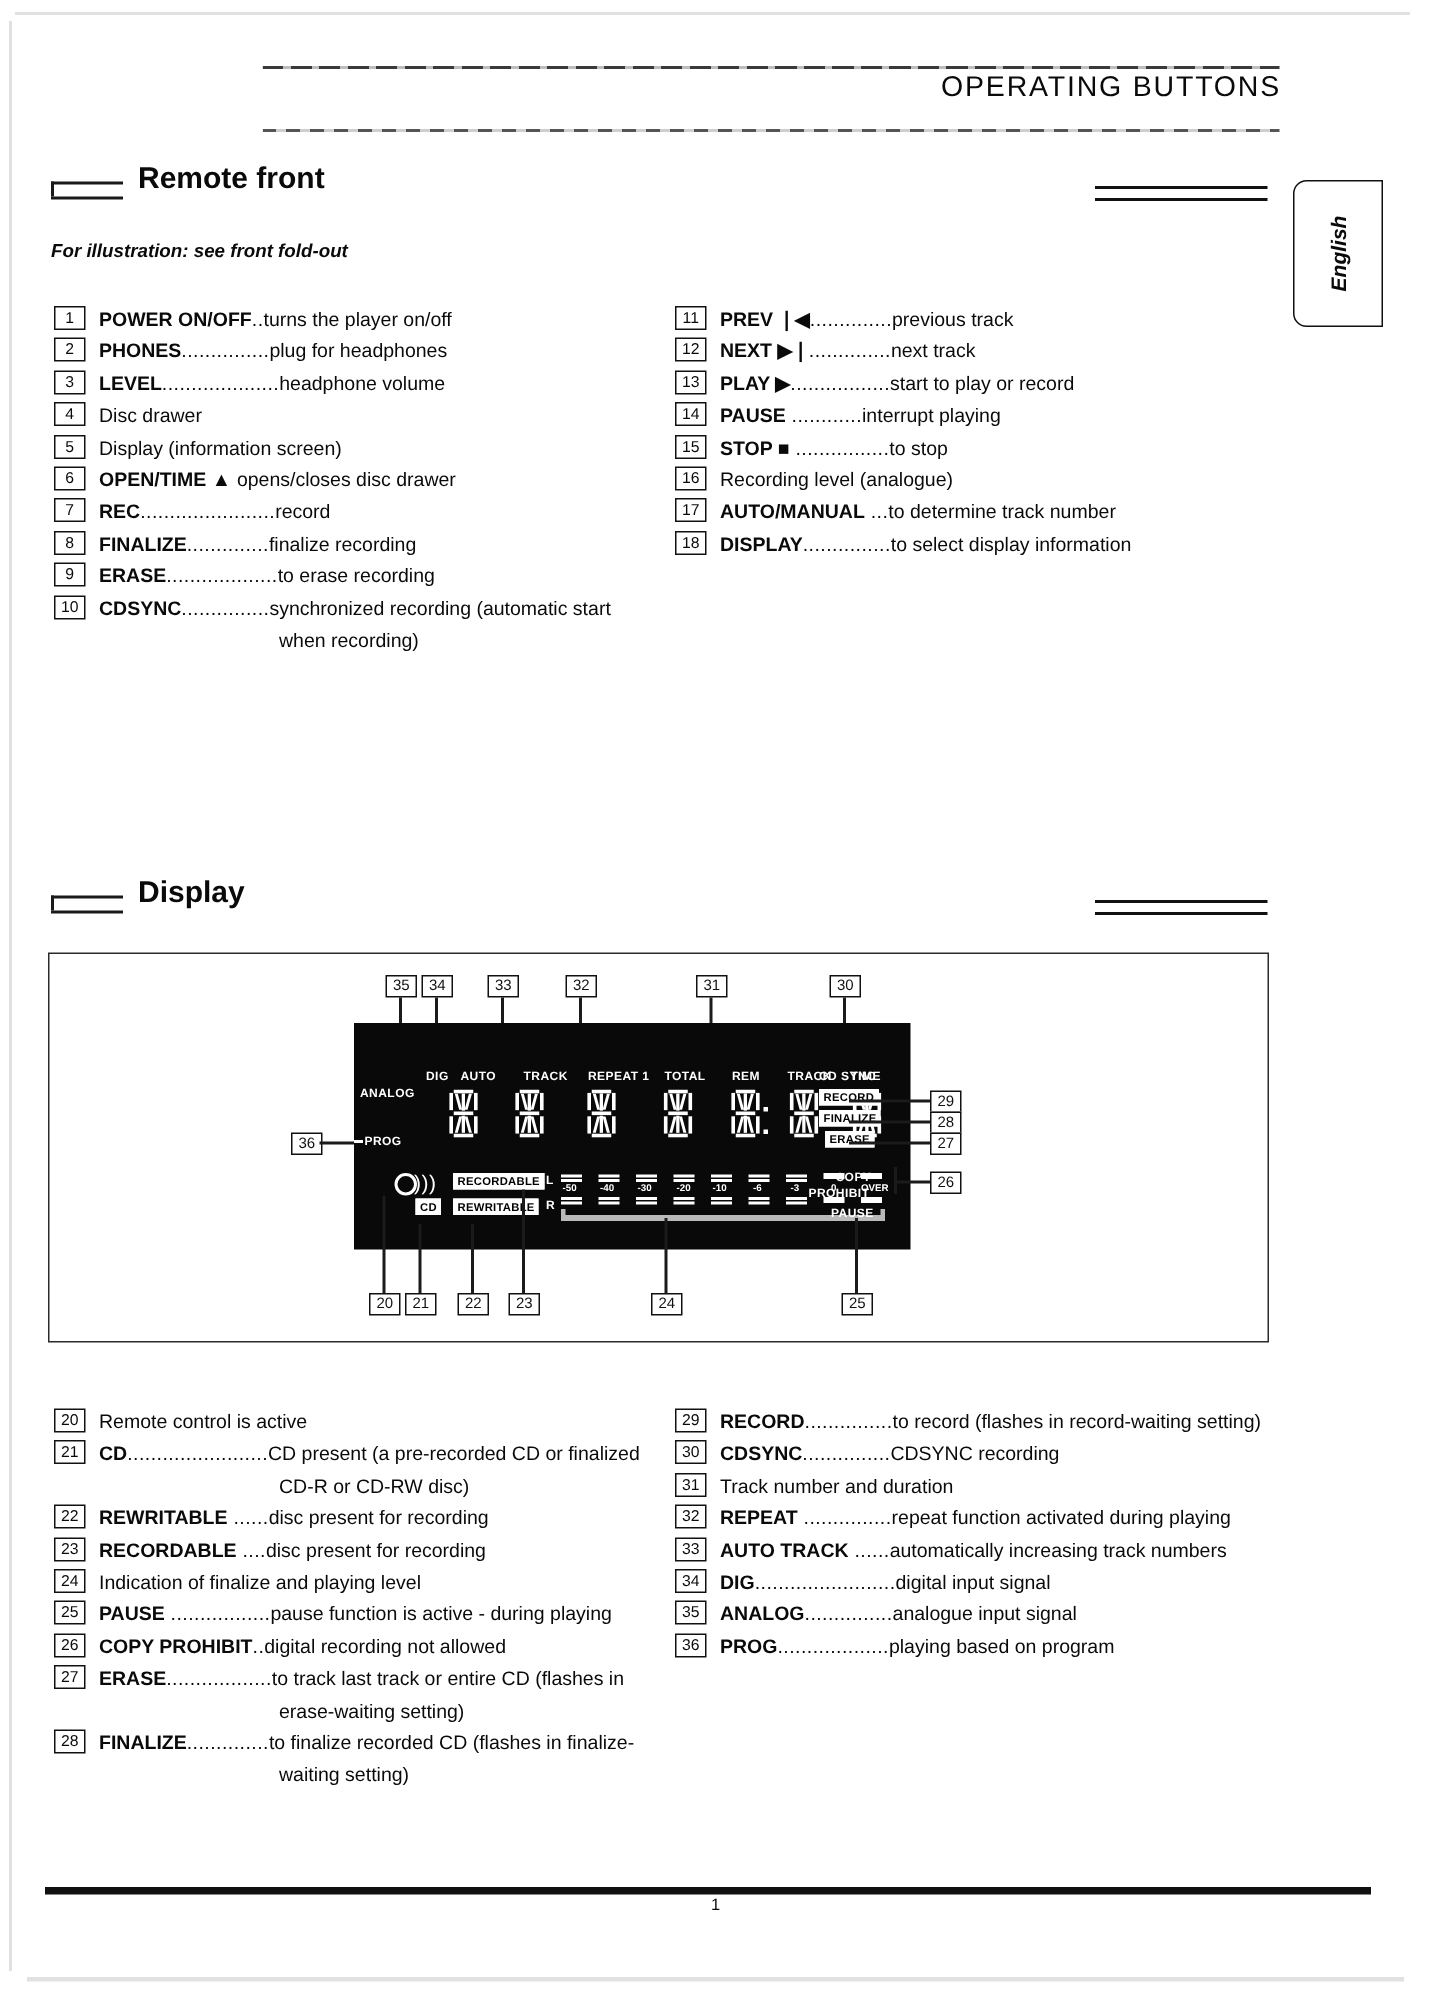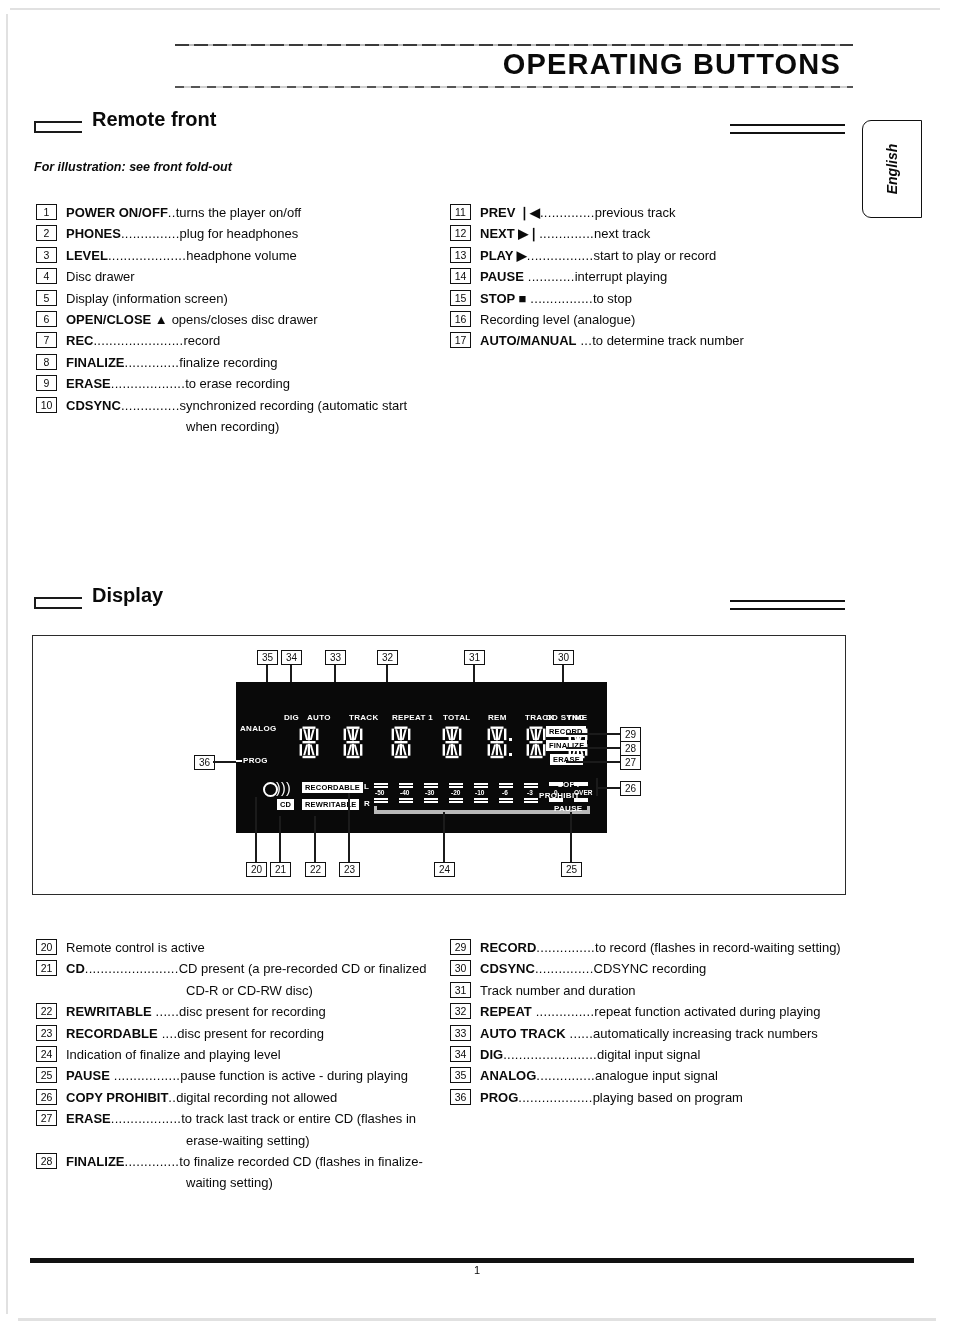--- a/index.html
+++ b/index.html
@@ -13,21 +13,21 @@
   }
   
   .scan-edge{position:absolute;background:#c9c9c9;opacity:.55;}
   .page{position:absolute;left:0;top:0;width:954px;height:1329px;}
 
   
   .hdr-rule-top{position:absolute;left:175px;top:44px;width:678px;height:2px;
      background:repeating-linear-gradient(90deg,#3a3a3a 0 14px,#bdbdbd 14px 19px);}
   .hdr-rule-bot{position:absolute;left:175px;top:86px;width:678px;height:2px;
      background:repeating-linear-gradient(90deg,#555 0 9px,#cfcfcf 9px 16px);}
-  .hdr-title{position:absolute;right:113px;top:48px;font-size:29px;font-weight:bold;
+  .hdr-title{position:absolute;right:100px;top:48px;font-size:19px;font-weight:normal;
      letter-spacing:1.2px;white-space:nowrap;}
 
   
   .eng-tab{position:absolute;left:862px;top:120px;width:58px;height:96px;
      border:1.5px solid #111;border-radius:9px 0 0 9px;background:#fff;}
   .eng-tab span{position:absolute;left:50%;top:50%;
      transform:translate(-50%,-50%) rotate(-90deg);
      font-size:14px;font-weight:bold;font-style:italic;white-space:nowrap;
      font-family:"Liberation Sans",sans-serif;}
 
@@ -103,36 +103,37 @@
   </div>
   <div class="sect-rule" style="left:730px;top:124px;width:115px;"></div>
   <div class="subnote" style="left:34px;top:160px;">For illustration: see front fold-out</div>
 
   <div class="list" style="left:36px;top:202px;width:400px;" id="pfl">
       <div class="li"><span class="num">1</span><b>POWER ON/OFF</b><span class="dots">..</span><span>turns the player on/off</span></div>
       <div class="li"><span class="num">2</span><b>PHONES</b><span class="dots">...............</span><span>plug for headphones</span></div>
       <div class="li"><span class="num">3</span><b>LEVEL</b><span class="dots">....................</span><span>headphone volume</span></div>
       <div class="li"><span class="num">4</span><span>Disc drawer</span></div>
       <div class="li"><span class="num">5</span><span>Display (information screen)</span></div>
-      <div class="li"><span class="num">6</span><b>OPEN/CLOSE ▲</b><span class="dots">  </span><span>opens/closes disc drawer</span></div>
+      <div class="li"><span class="num">6</span><b>OPEN/TIME ▲</b><span class="dots">  </span><span>opens/closes disc drawer</span></div>
       <div class="li"><span class="num">7</span><b>REC</b><span class="dots">.......................</span><span>record</span></div>
       <div class="li"><span class="num">8</span><b>FINALIZE</b><span class="dots">..............</span><span>finalize recording</span></div>
       <div class="li"><span class="num">9</span><b>ERASE</b><span class="dots">...................</span><span>to erase recording</span></div>
       <div class="li"><span class="num">10</span><b>CDSYNC</b><span class="dots">...............</span><span>synchronized recording (automatic start</span></div>
       <div class="li" style="padding-left: 150px;">when recording)</div>
     </div>
 
   <div class="list" style="left:450px;top:202px;width:400px;" id="pfr">
       <div class="li"><span class="num">11</span><b>PREV ❘◀</b><span class="dots">..............</span><span>previous track</span></div>
       <div class="li"><span class="num">12</span><b>NEXT ▶❘</b><span class="dots">..............</span><span>next track</span></div>
       <div class="li"><span class="num">13</span><b>PLAY ▶</b><span class="dots">.................</span><span>start to play or record</span></div>
       <div class="li"><span class="num">14</span><b>PAUSE</b><span class="dots">     ............</span><span>interrupt playing</span></div>
       <div class="li"><span class="num">15</span><b>STOP ■</b><span class="dots"> ................</span><span>to stop</span></div>
       <div class="li"><span class="num">16</span><span>Recording level (analogue)</span></div>
       <div class="li"><span class="num">17</span><b>AUTO/MANUAL</b><span class="dots"> ...</span><span>to determine track number</span></div>
+      <div class="li"><span class="num">18</span><b>DISPLAY</b><span class="dots">...............</span><span>to select display information</span></div>
     </div>
 
   <div class="sect" style="left:34px;top:588px;">
     <div class="mark"></div>
     <h2>Display</h2>
   </div>
   <div class="sect-rule" style="left:730px;top:600px;width:115px;"></div>
 
   <div class="figbox"></div>
 

